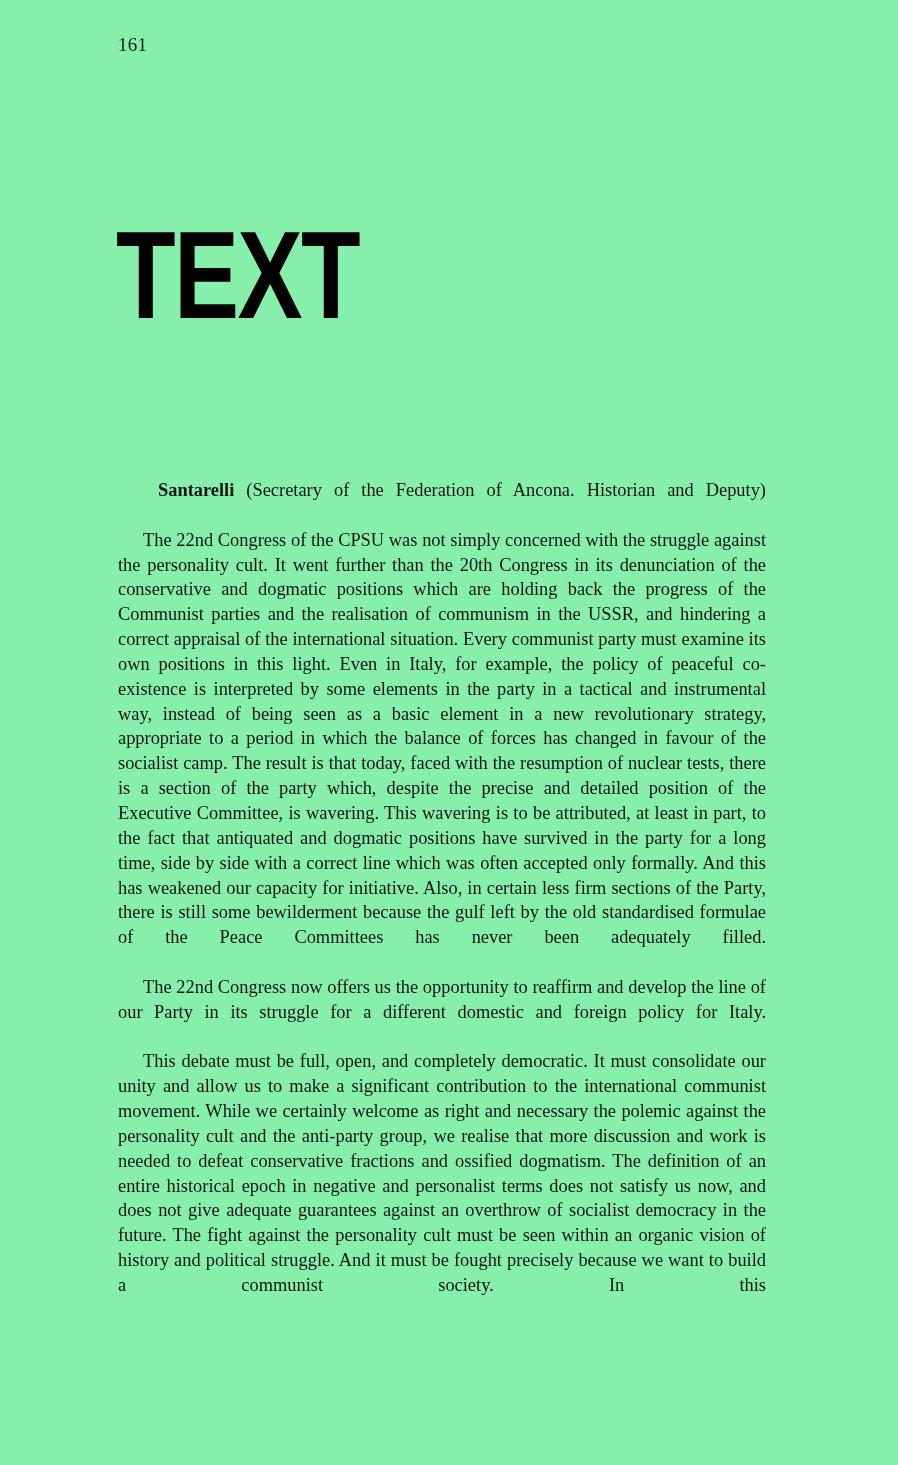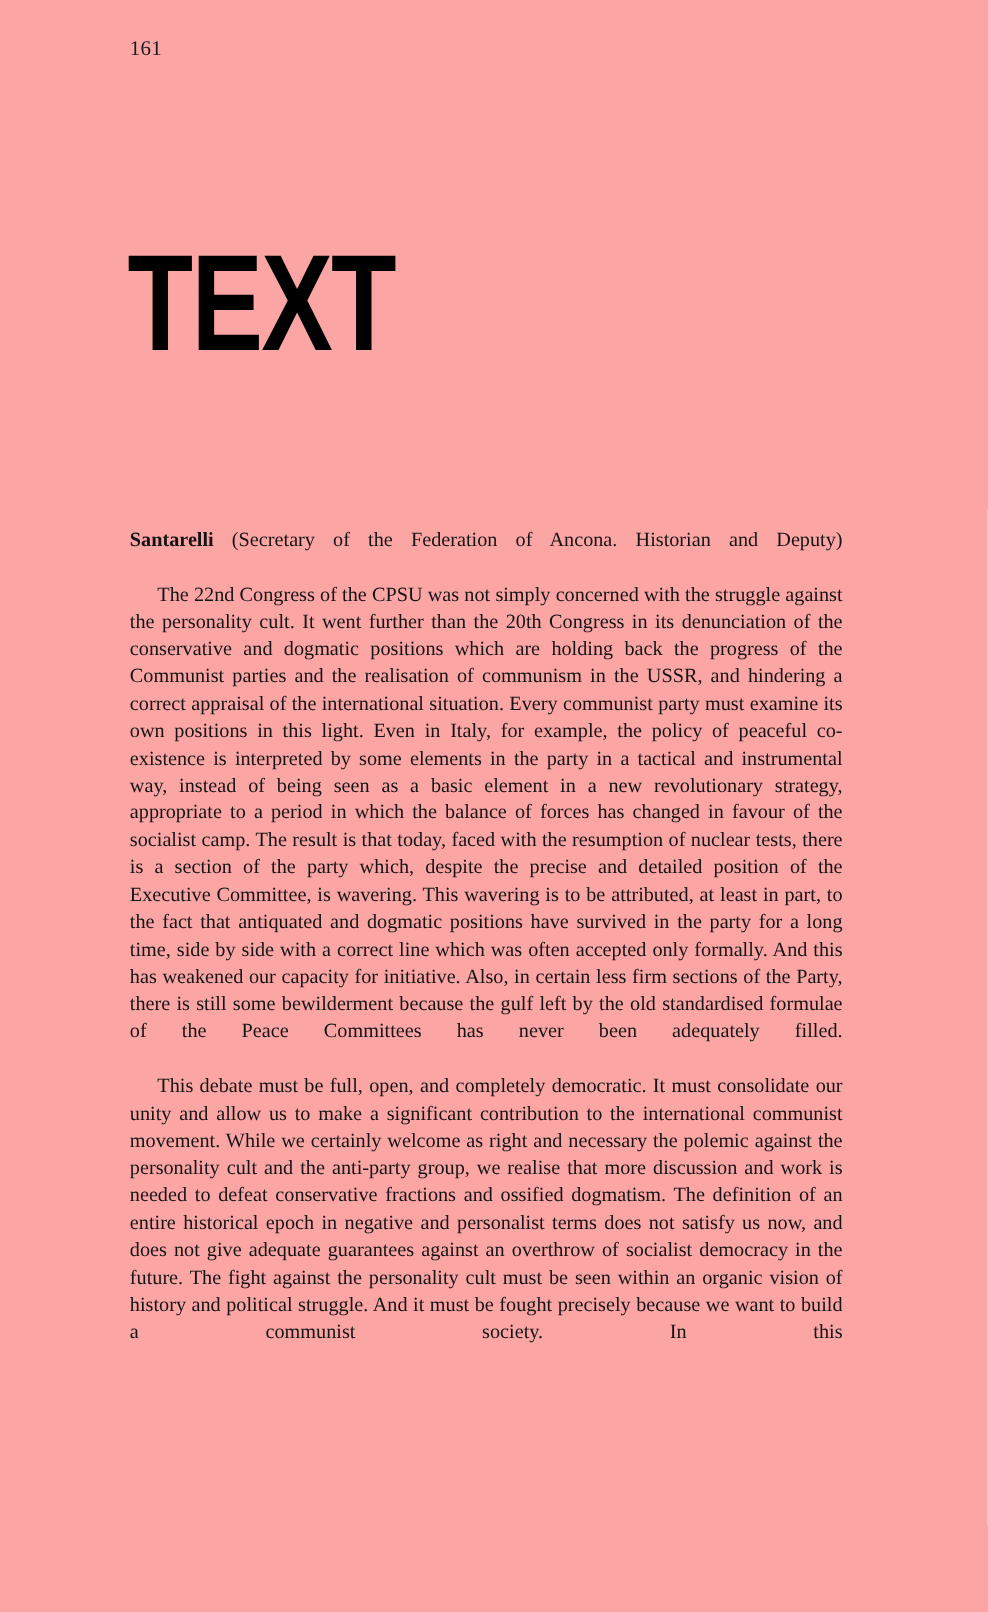--- a/index.html
+++ b/index.html
@@ -6,21 +6,21 @@
   html, body {
     margin: 0;
     padding: 0;
     background: #ffffff;
   }
 
   .page {
     position: relative;
     width: 898px;
     height: 1465px;
-    background: #fca5a5;
+    background: #86efac;
     overflow: hidden;
     font-family: "Liberation Serif", "DejaVu Serif", serif;
     color: #131313;
     -webkit-font-smoothing: antialiased;
   }
 
   
   .folio {
     position: absolute;
     left: 118px;
@@ -62,20 +62,21 @@
   }
 
   .byline {
     text-align: left;
     margin: 0 0 0 0;
     text-indent: 0;
   }
 
   .byline .speaker {
     font-weight: 700;
+    margin-left: 40px;
   }
 
   .byline .role {
   }
 
   .body-paragraph {
     margin: 0;
     text-indent: 25px;
     text-align: justify;
   }
@@ -97,18 +98,19 @@
   <h1 class="display-heading">TEXT</h1>
 
   <div class="text-column">
 
     <p class="byline body-paragraph" style="text-indent:0;">
       <span class="speaker">Santarelli</span><span> (</span><span class="role">Secretary of the Federation of Ancona. Historian and Deputy</span><span>)</span>
     </p>
 
     <p class="body-paragraph">The 22nd Congress of the CPSU was not simply concerned with the struggle against the personality cult. It went further than the 20th Congress in its denunciation of the conservative and dogmatic positions which are holding back the progress of the Communist parties and the realisation of communism in the USSR, and hindering a correct appraisal of the international situation. Every communist party must examine its own positions in this light. Even in Italy, for example, the policy of peaceful co-existence is interpreted by some elements in the party in a tactical and instrumental way, instead of being seen as a basic element in a new revolutionary strategy, appropriate to a period in which the balance of forces has changed in favour of the socialist camp. The result is that today, faced with the resumption of nuclear tests, there is a section of the party which, despite the precise and detailed position of the Executive Committee, is wavering. This wavering is to be attributed, at least in part, to the fact that antiquated and dogmatic positions have survived in the party for a long time, side by side with a correct line which was often accepted only formally. And this has weakened our capacity for initiative. Also, in certain less firm sections of the Party, there is still some bewilderment because the gulf left by the old standardised formulae of the Peace Committees has never been adequately filled.</p>
 
+    <p class="body-paragraph">The 22nd Congress now offers us the opportunity to reaffirm and develop the line of our Party in its struggle for a different domestic and foreign policy for Italy.</p>
 
     <p class="body-paragraph">This debate must be full, open, and completely democratic. It must consolidate our unity and allow us to make a significant contribution to the international communist movement. While we certainly welcome as right and necessary the polemic against the personality cult and the anti-party group, we realise that more discussion and work is needed to defeat conservative fractions and ossified dogmatism. The definition of an entire historical epoch in negative and personalist terms does not satisfy us now, and does not give adequate guarantees against an overthrow of socialist democracy in the future. The fight against the personality cult must be seen within an organic vision of history and political struggle. And it must be fought precisely because we want to build a communist society. In this</p>
 
   </div>
 
 </div>
 
 </body></html>

